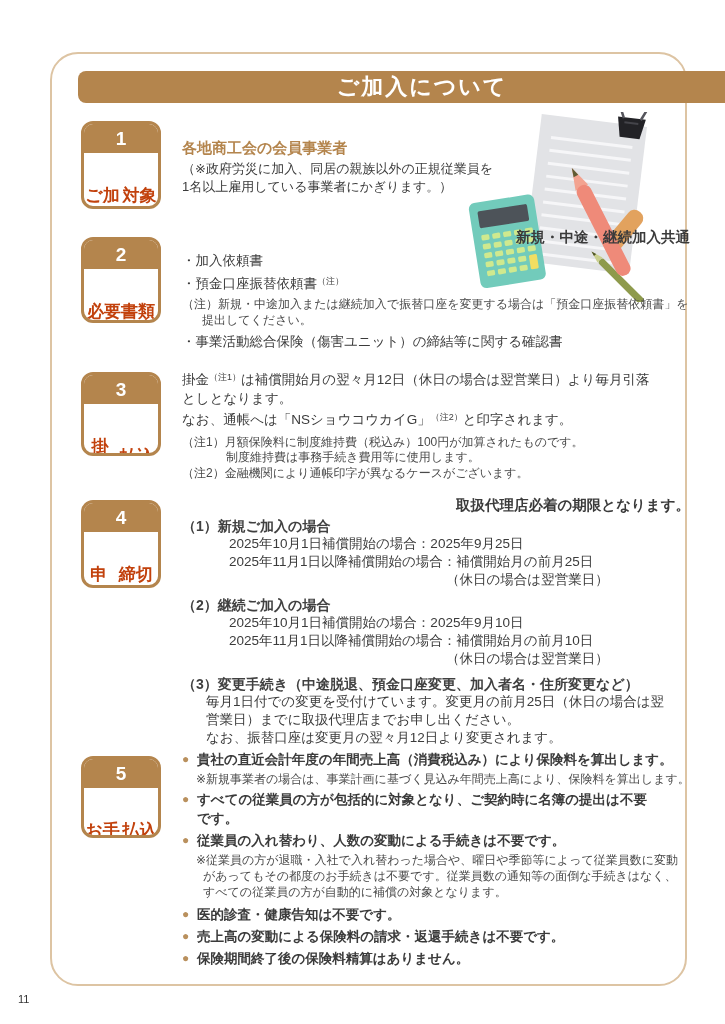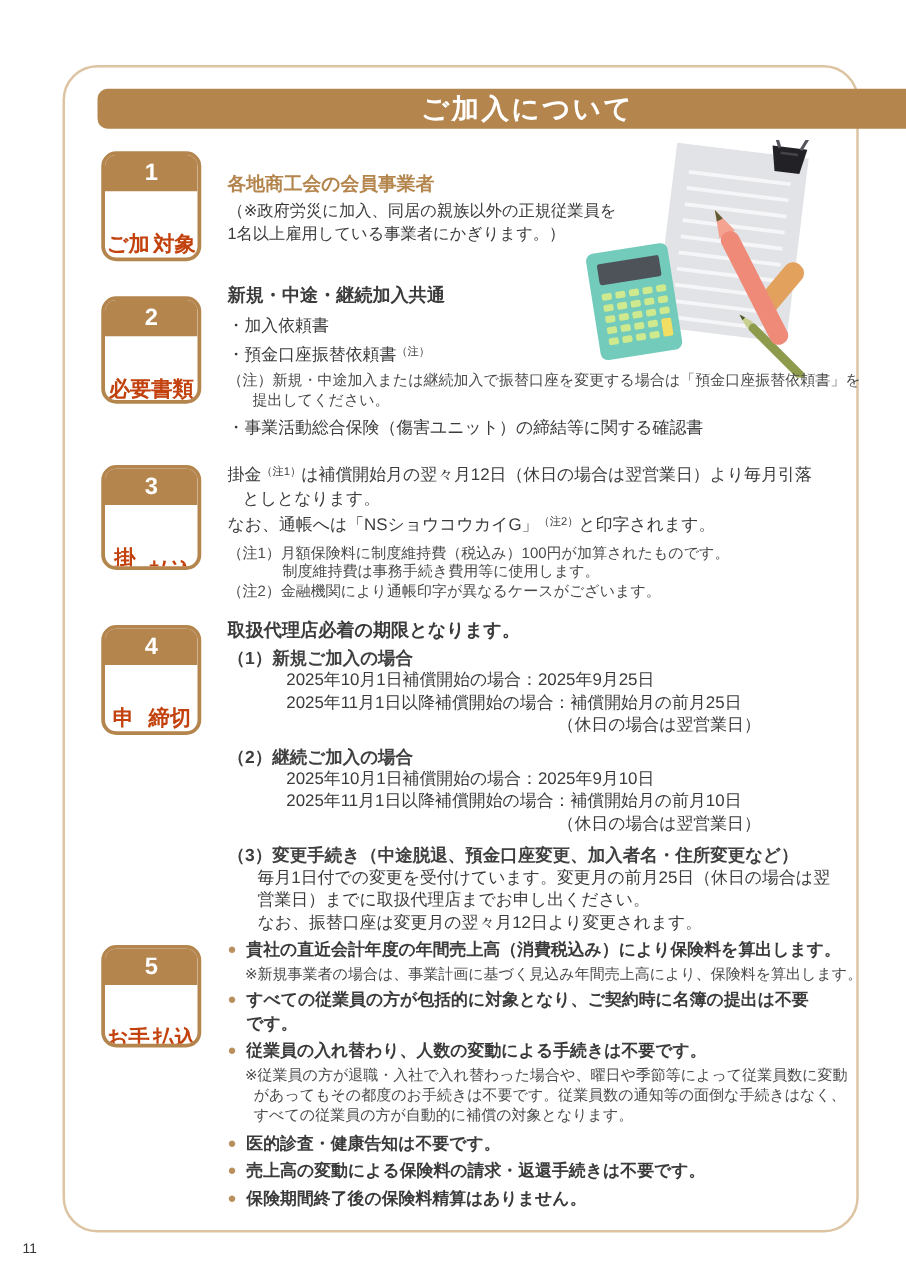--- a/index.html
+++ b/index.html
@@ -28,21 +28,21 @@
     font-weight:bold;font-size:19px;line-height:29px;
   }
   .numbox .lbl{
     flex:1;display:flex;flex-direction:row;align-items:center;justify-content:center;
     color:#c2410c;font-weight:bold;font-size:17px;line-height:1.2;padding:2px 0;margin-top:31px;
   }
   .numbox .lbl span{display:block;}
   .content{position:absolute;left:182px;width:508px;}
   .ln{white-space:nowrap;}
   .s-head{font-size:15px;font-weight:bold;color:#b4854d;line-height:20px;margin-bottom:2px;}
-  .h-dark{font-size:14.5px;font-weight:bold;color:#3b3b3b;line-height:19px;}
+  .h-dark{font-size:14.5px;font-weight:bold;color:#3b3b3b;line-height:19px;text-align:right;}
   .body13{font-size:13px;line-height:18px;}
   .item{font-size:13.5px;line-height:20px;}
   .note{font-size:12px;line-height:15.5px;color:#4a4a4a;}
   .sub-title{font-size:14px;font-weight:bold;color:#404040;line-height:18px;margin-top:7px;}
   .dateline{font-size:13.5px;line-height:18px;padding-left:47px;}
   .parenline{font-size:13.5px;line-height:18px;padding-left:264px;}
   .sub-body{font-size:13.5px;line-height:18px;padding-left:24px;}
   sup{font-size:9px;vertical-align:4px;}
   .bullet-row{display:flex;font-size:13.5px;font-weight:bold;line-height:19px;}
   .bullet-row .dot{flex:0 0 15px;color:#b9905d;font-size:12px;font-weight:normal;}
@@ -161,21 +161,21 @@
   <div class="num">3</div>
   <div class="lbl">
     <span>掛金の</span>
     <span>払込方法</span>
   </div>
 </div>
 <div class="content" style="top:368px;">
   <div class="item ln" style="line-height:18.5px;">
     <span>掛金</span><sup>（注1）</sup><span>は補償開始月の翌々月12日（休日の場合は翌営業日）より毎月引落</span>
   </div>
-  <div class="item ln" style="line-height:18.5px;margin-left:12px;">としとなります。</div>
+  <div class="item ln" style="line-height:18.5px;">としとなります。</div>
   <div class="item ln" style="line-height:18.5px;">
     <span>なお、通帳へは「NSショウコウカイG」</span><sup>（注2）</sup><span>と印字されます。</span>
   </div>
   <div class="note ln mt5">（注1）月額保険料に制度維持費（税込み）100円が加算されたものです。</div>
   <div class="note ln" style="padding-left:44px;">制度維持費は事務手続き費用等に使用します。</div>
   <div class="note ln">（注2）金融機関により通帳印字が異なるケースがございます。</div>
 </div>
 
 <div class="numbox" style="top:500px;height:88px;">
   <div class="num">4</div>

